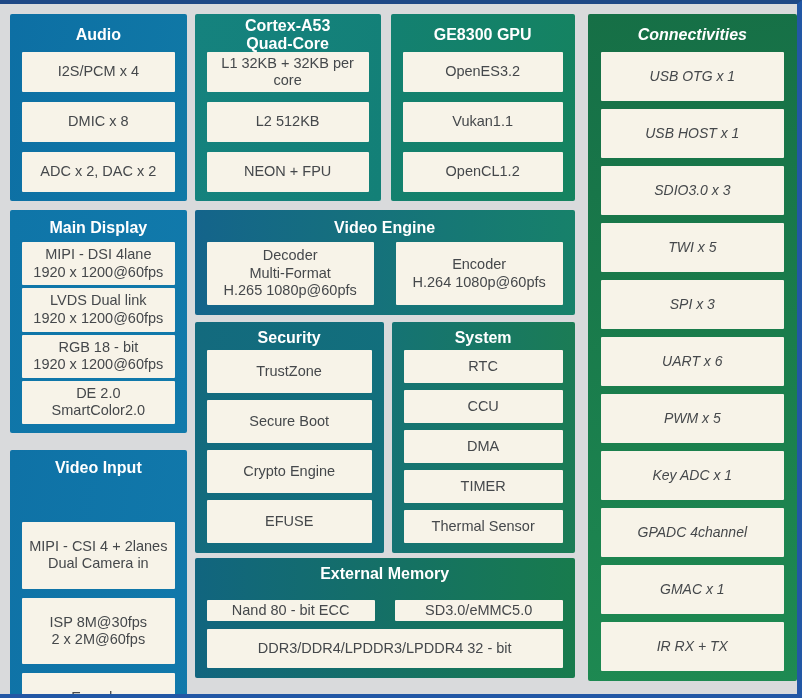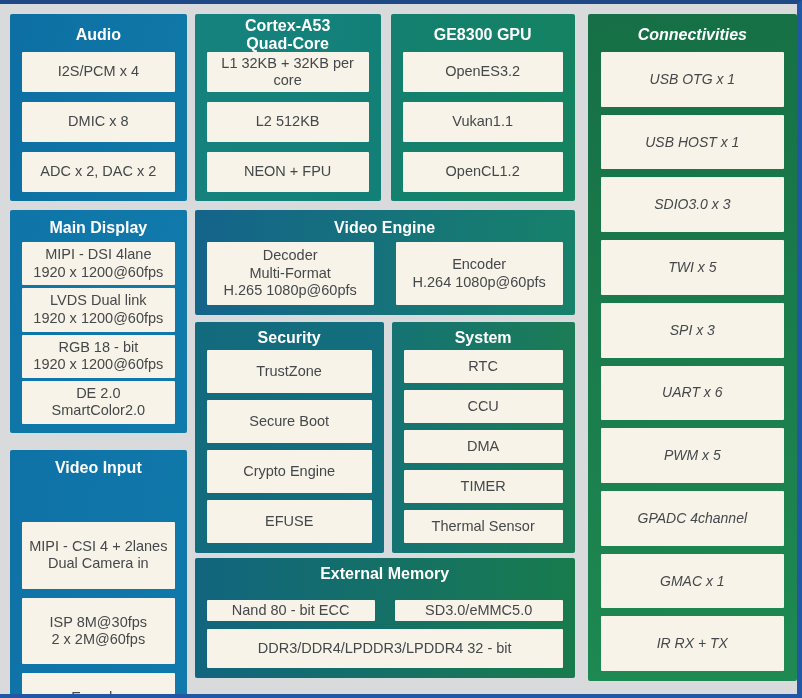--- a/index.html
+++ b/index.html
@@ -196,20 +196,21 @@
       <section class="block connectivities">
         <div class="block-title">Connectivities</div>
         <div class="boxes">
           <div class="box">USB OTG x 1</div>
           <div class="box">USB HOST x 1</div>
           <div class="box">SDIO3.0 x 3</div>
           <div class="box">TWI x 5</div>
           <div class="box">SPI x 3</div>
           <div class="box">UART x 6</div>
           <div class="box">PWM x 5</div>
+          <div class="box">Key ADC x 1</div>
           <div class="box">GPADC 4channel</div>
           <div class="box">GMAC x 1</div>
           <div class="box">IR RX + TX</div>
         </div>
       </section>
     </div>
 
   </div>
 </div>
 

